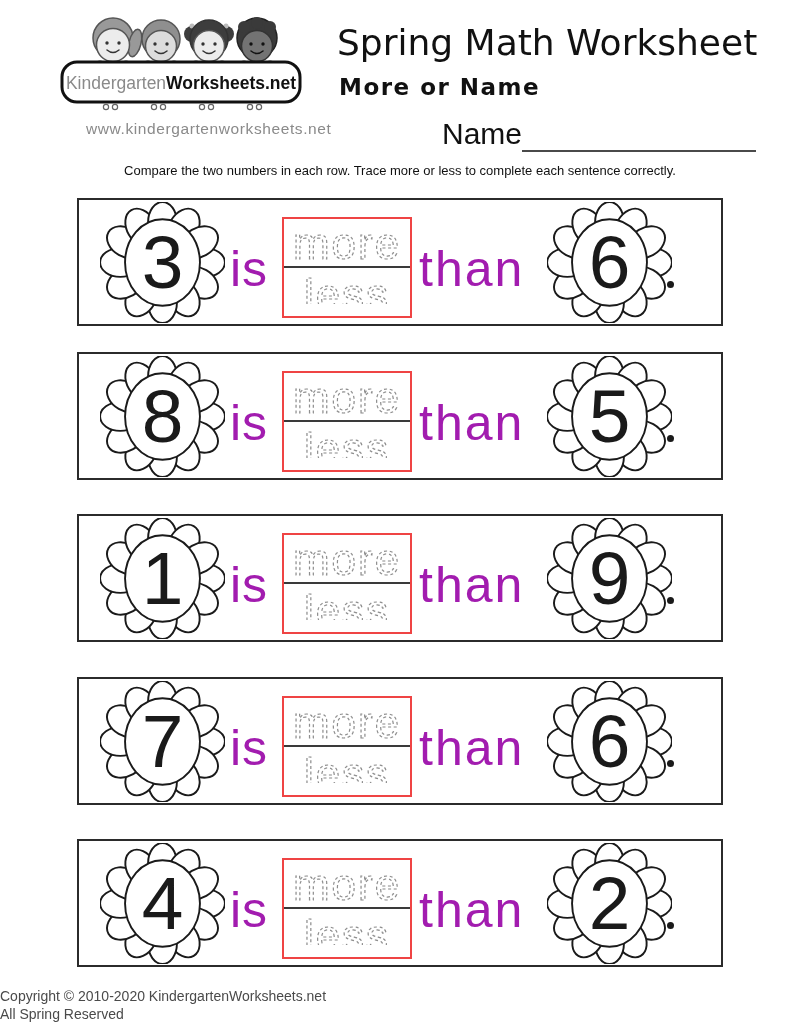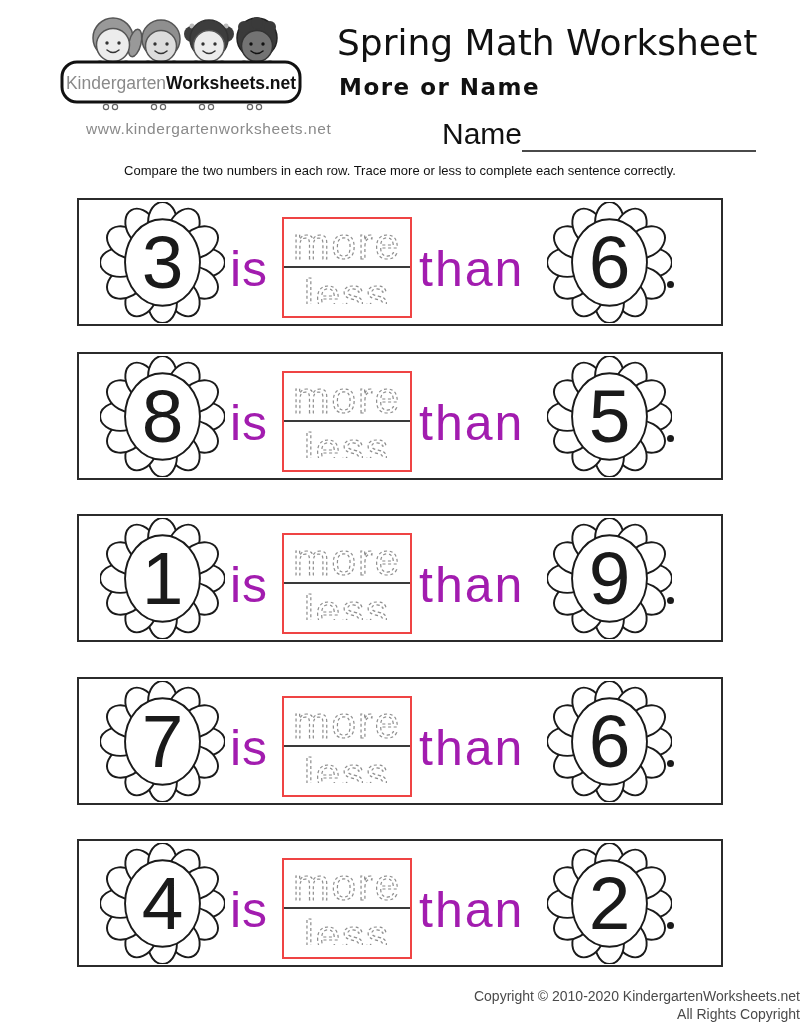--- a/index.html
+++ b/index.html
@@ -24,21 +24,21 @@
   .word{position:absolute;top:44px;font-size:50px;line-height:50px;color:#a21caf;letter-spacing:1px;white-space:nowrap;}
   .word-is{left:151px;}
   .word-than{left:340px;letter-spacing:2px;}
   .period-dot{position:absolute;left:588px;top:81px;width:7px;height:7px;border-radius:50%;background:#1a1a1a;}
   .trace-box{position:absolute;left:203px;top:17px;width:126px;height:97px;border:2px solid #ef4444;background:#fff;}
   .trace-cell{width:126px;height:36px;overflow:hidden;}
   .trace-cell-top{border-bottom:2px solid #3a3a3a;height:47px;}
   .trace-text{font-family:"Liberation Sans",sans-serif;font-size:44px;letter-spacing:2px;fill:none;stroke:#8e8e8e;stroke-width:1.2;stroke-dasharray:3,2.6;text-anchor:middle;}
 
   
-  .footer-line{position:absolute;left:0;width:800px;text-align:right;color:#4a4a4a;font-size:14px;}
+  .footer-line{position:absolute;left:0;width:800px;text-align:left;color:#4a4a4a;font-size:14px;}
   .footer-1{top:988px;}
   .footer-2{top:1006px;}
 </style>
 </head>
 <body>
 
 <svg width="0" height="0" style="position:absolute" aria-hidden="true">
   <defs>
     <symbol id="flower-sym" viewBox="0 0 130 126">
       <g fill="#ffffff" stroke="#1a1a1a" stroke-width="2">
@@ -244,13 +244,13 @@
   </div>
   <div class="word word-than">than</div>
   <svg class="flower flower-right" viewBox="0 0 130 126">
       <use href="#flower-sym"></use>
       <text class="flower-num" x="65" y="90">2</text>
     </svg>
   <div class="period-dot"></div>
 </div>
 
 <div class="footer-line footer-1">Copyright © 2010-2020 KindergartenWorksheets.net</div>
-<div class="footer-line footer-2">All Rights Copyright</div>
+<div class="footer-line footer-2">All Spring Reserved</div>
 
 </body></html>

